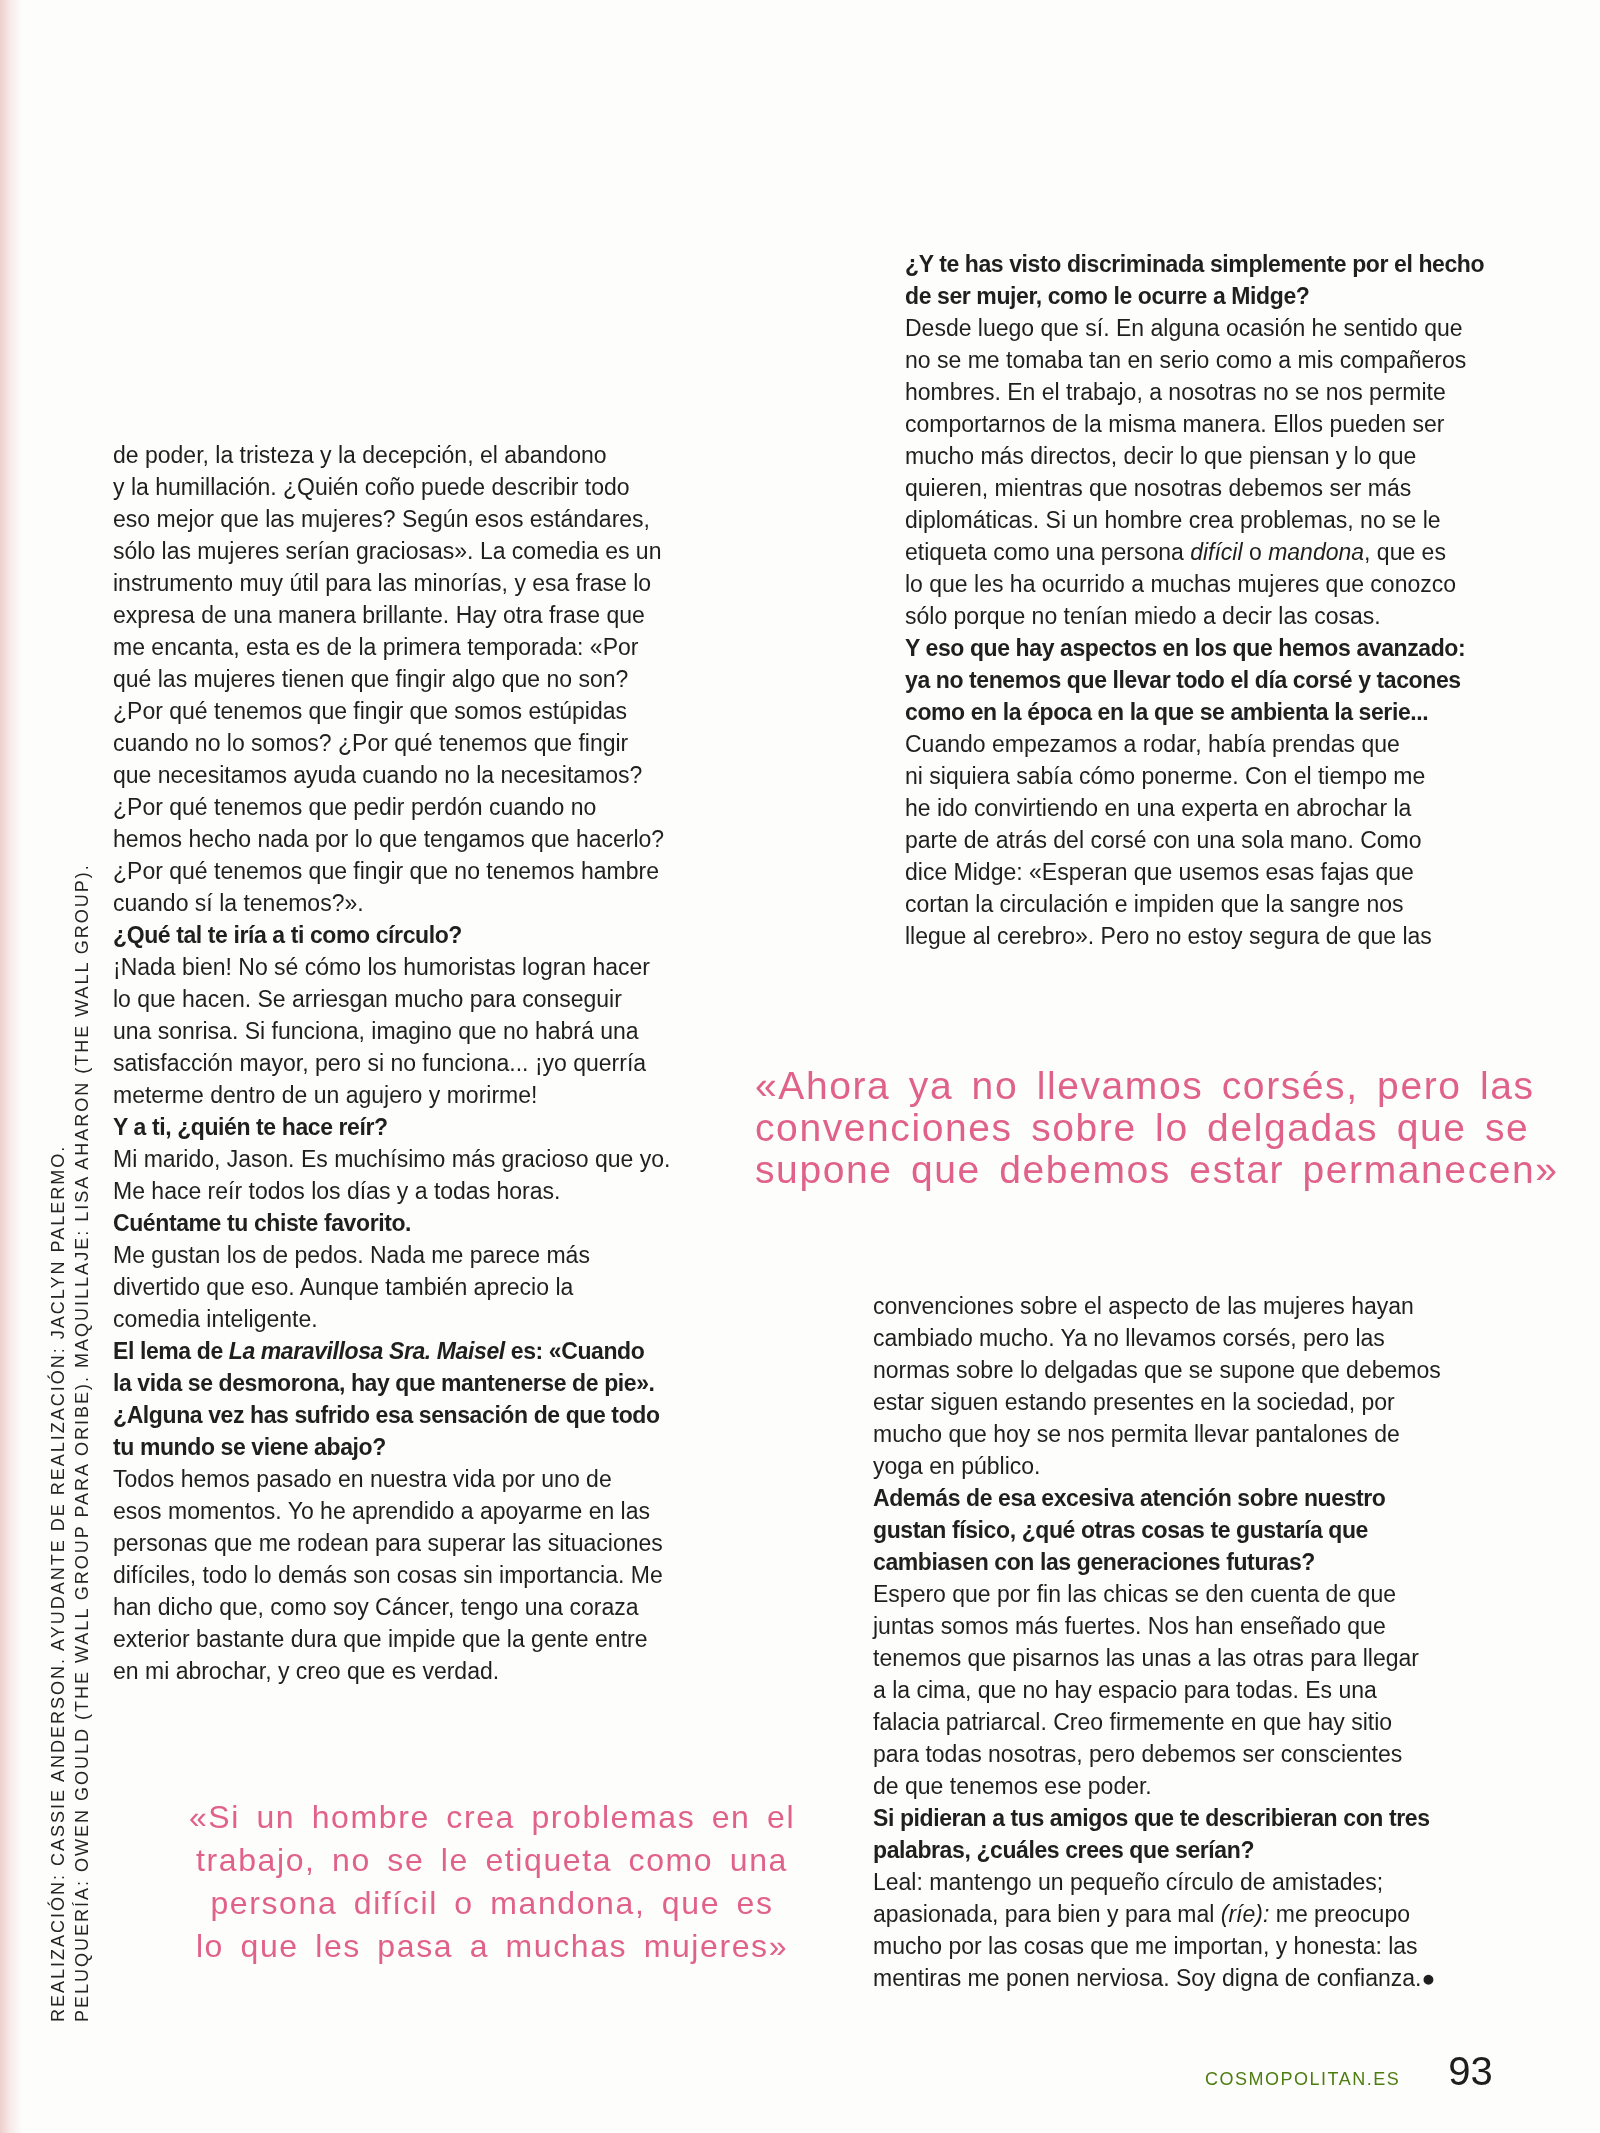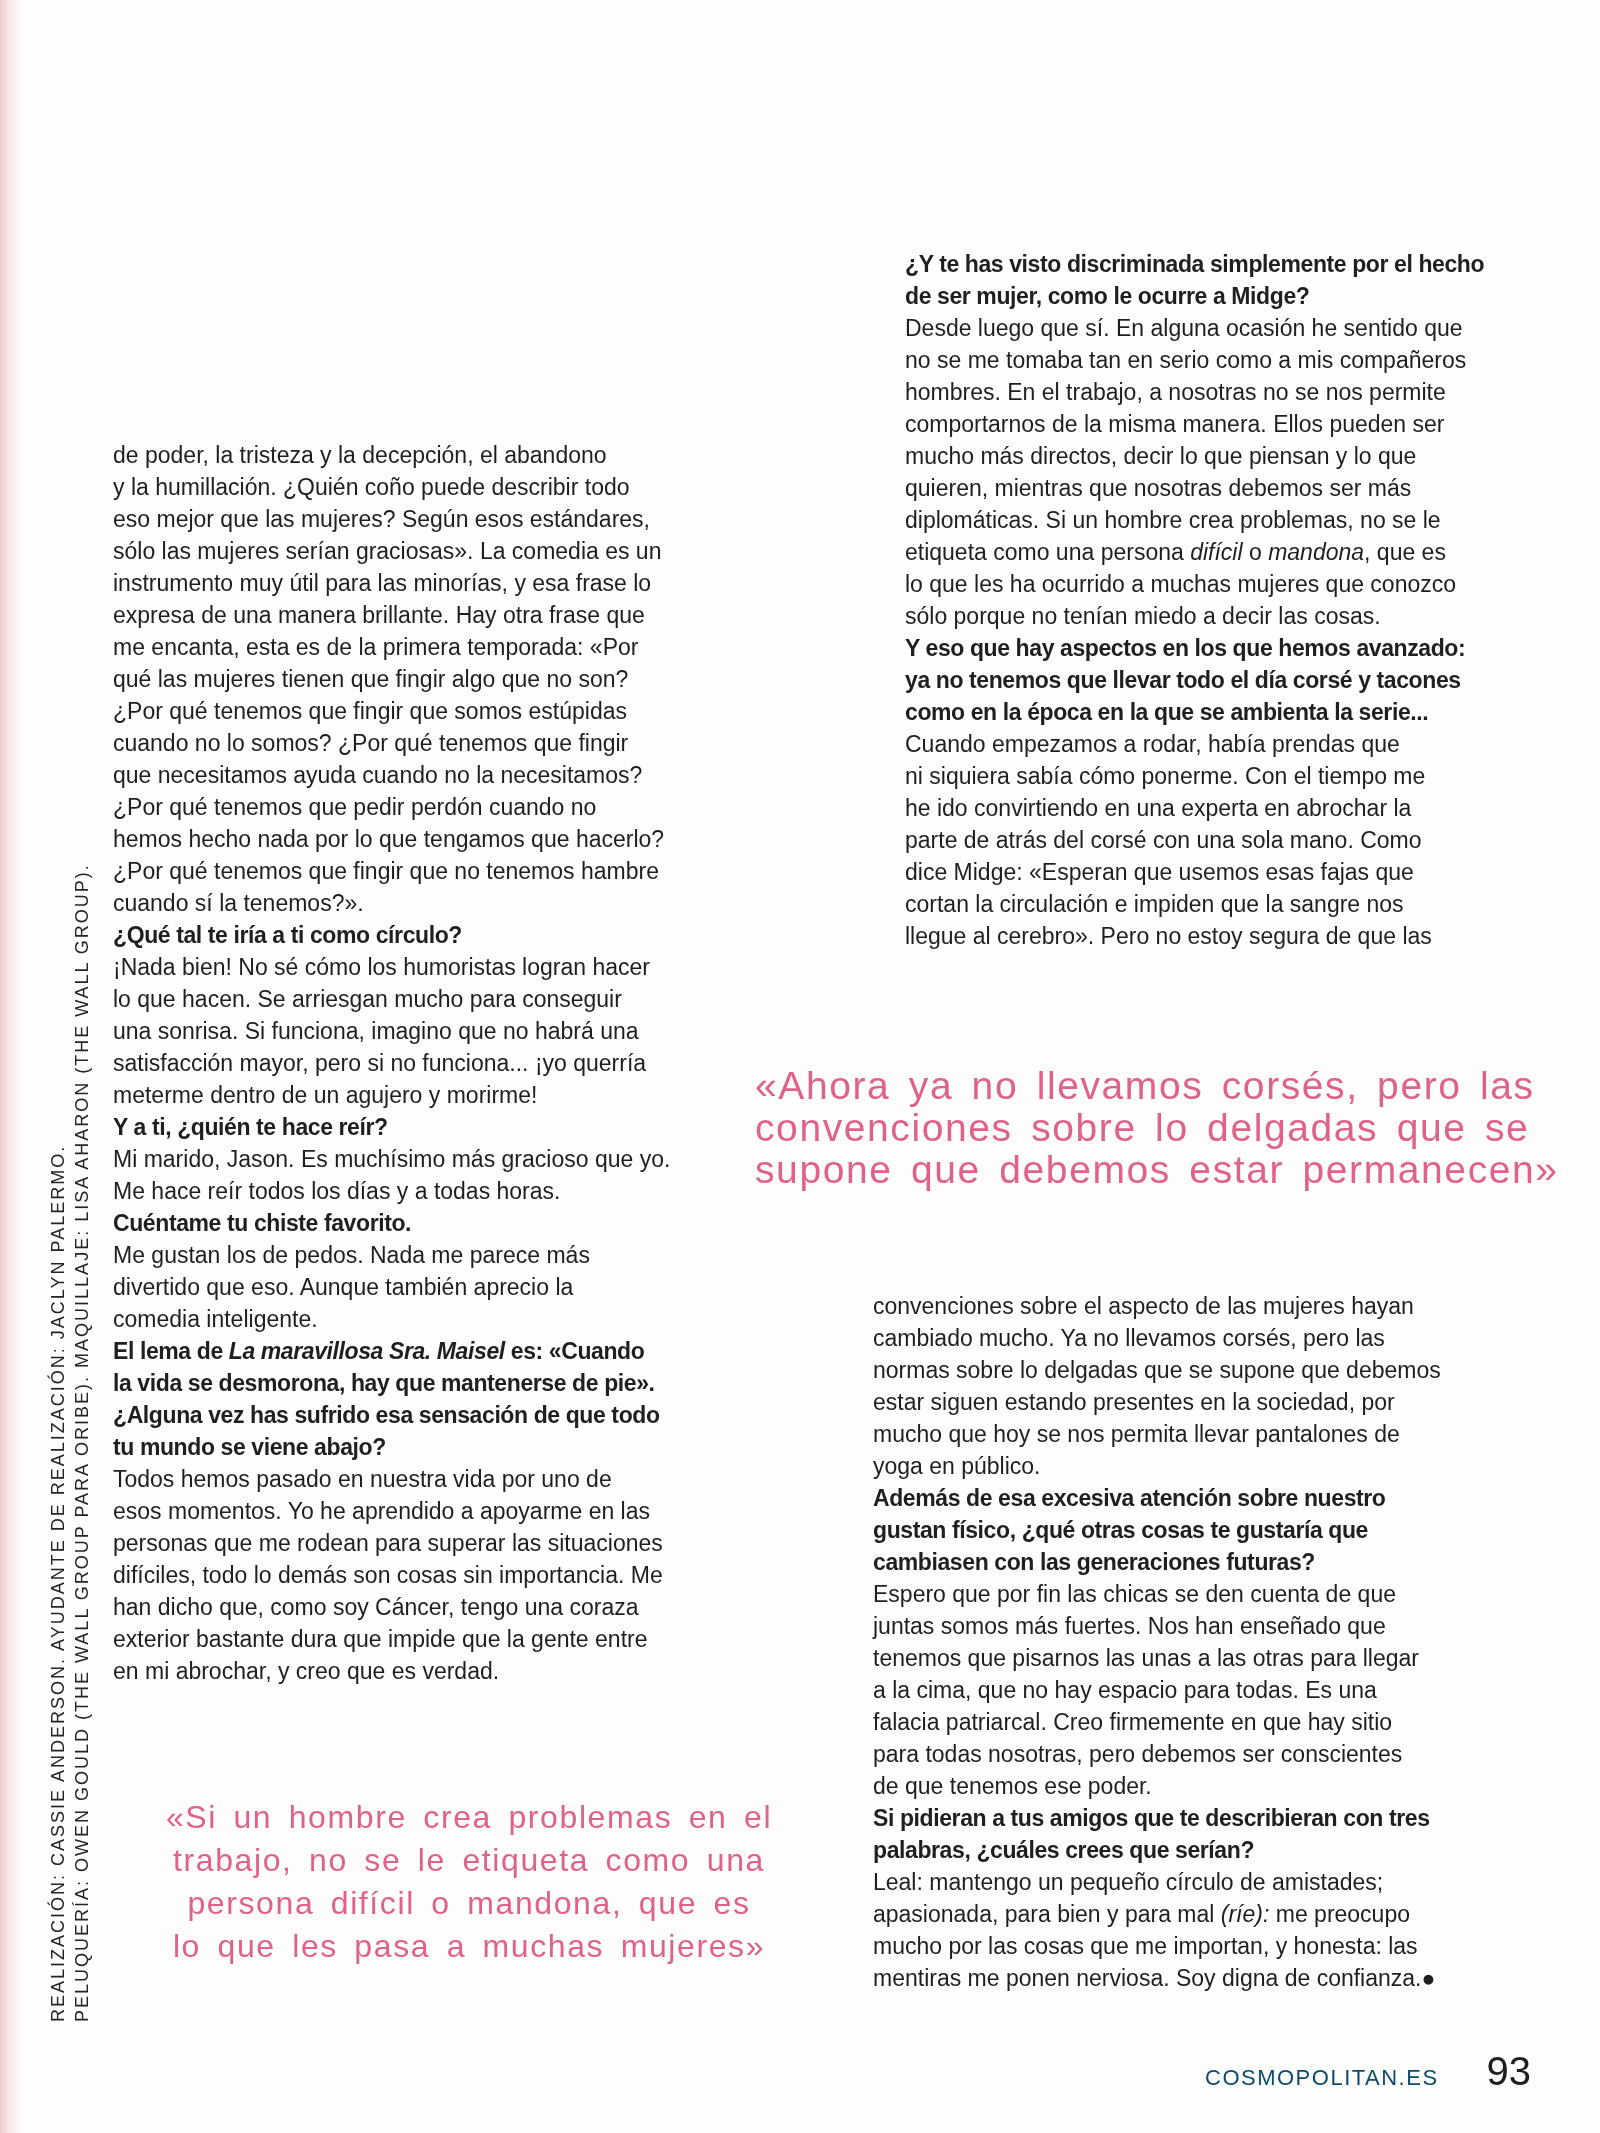--- a/index.html
+++ b/index.html
@@ -32,30 +32,30 @@
   .quote{
     position:absolute;
     color:#e06288;
     text-align:center;
     letter-spacing:1.6px;
     word-spacing:6px;
   }
   .quote .line{white-space:nowrap;}
   #quote-right{left:755px;top:1065px;width:770px;font-size:39px;}
   #quote-right .line{height:42px;line-height:42px;}
-  #quote-left{left:109px;top:1796px;width:720px;font-size:32px;}
+  #quote-left{left:132px;top:1796px;width:720px;font-size:32px;}
   #quote-left .line{height:43px;line-height:43px;}
   #col-left{left:113px;top:439px;width:560px;}
   #col-right-top{left:873px;top:248px;width:640px;margin-left:32px;}
   #col-right-bottom{left:873px;top:1290px;width:640px;}
   .footer{
     position:absolute;top:2049px;left:1205px;
     display:flex;align-items:baseline;gap:48px;
   }
-  .footer .site{font-size:22px;letter-spacing:1.5px;color:#0c4a6e;}
+  .footer .site{font-size:18px;letter-spacing:1.5px;color:#4d7c0f;}
   .footer .pagenum{font-size:40px;color:#1e1e1e;}
 </style>
 </head>
 <body>
 
 <div class="page">
 
   <div class="edge"></div>
 
   <div class="credit" style="left:46px;top:2022px;">REALIZACIÓN: CASSIE ANDERSON. AYUDANTE DE REALIZACIÓN: JACLYN PALERMO.</div>

